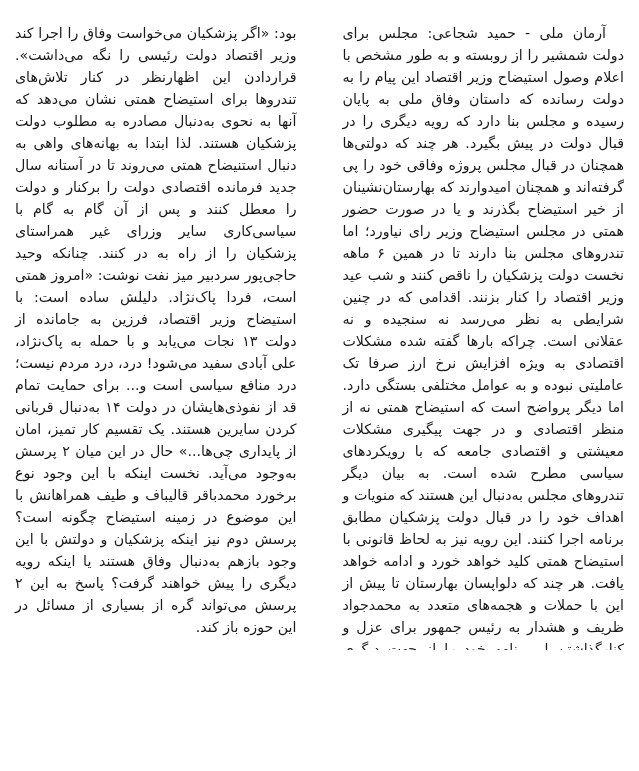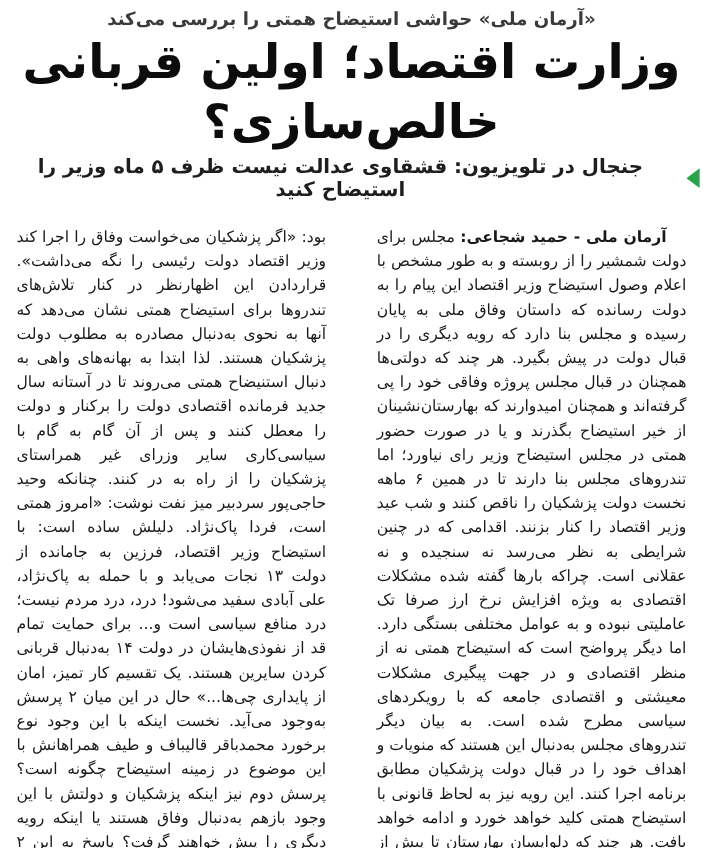--- a/index.html
+++ b/index.html
@@ -79,47 +79,37 @@
     text-align: justify;
     color: #191919;
   }
   .col p {
     margin: 12px;
   }
   .indent {
     text-indent: 18px;
   }
   .lead {
-    font-weight: bold;
+    font-weight: normal;
   }
   .subheading-row {
     display: flex;
     align-items: center;
     gap: 6px;
     font-weight: bold;
     font-size: 16px;
     color: #141414;
     margin: 1px 0;
   }
 </style>
 </head>
 <body>
 
 <div class="page">
 
-  <div class="header">
-    <div class="kicker">«آرمان ملی» حواشی استیضاح همتی را بررسی می‌کند</div>
-
-    <div class="headline">وزارت اقتصاد؛ اولین قربانی خالص‌سازی؟</div>
-
-    <div class="subhead-row">
-      <span class="tri"></span>
-      <span class="subhead-text">جنجال در تلویزیون: قشقاوی عدالت نیست ظرف ۵ ماه وزیر را استیضاح کنید</span>
-    </div>
-  </div>
 
   <div class="columns">
 
     <div class="col">
       <p class="indent">
         <span class="lead">آرمان ملی - حمید شجاعی:</span>
         <span>مجلس برای دولت شمشیر را از روبسته و به طور مشخص با اعلام وصول استیضاح وزیر اقتصاد این پیام را به دولت رسانده که داستان وفاق ملی به پایان رسیده و مجلس بنا دارد که رویه دیگری را در قبال دولت در پیش بگیرد. هر چند که دولتی‌ها همچنان در قبال مجلس پروژه وفاقی خود را پی گرفته‌اند و همچنان امیدوارند که بهارستان‌نشینان از خیر استیضاح بگذرند و یا در صورت حضور همتی در مجلس استیضاح وزیر رای نیاورد؛ اما تندروهای مجلس بنا دارند تا در همین ۶ ماهه نخست دولت پزشکیان را ناقص کنند و شب عید وزیر اقتصاد را کنار بزنند. اقدامی که در چنین شرایطی به نظر می‌رسد نه سنجیده و نه عقلانی است. چراکه بارها گفته شده مشکلات اقتصادی به ویژه افزایش نرخ ارز صرفا تک عاملیتی نبوده و به عوامل مختلفی بستگی دارد. اما دیگر پرواضح است که استیضاح همتی نه از منظر اقتصادی و در جهت پیگیری مشکلات معیشتی و اقتصادی جامعه که با رویکردهای سیاسی مطرح شده است. به بیان دیگر تندروهای مجلس به‌دنبال این هستند که منویات و اهداف خود را در قبال دولت پزشکیان مطابق برنامه اجرا کنند. این رویه نیز به لحاظ قانونی با استیضاح همتی کلید خواهد خورد و ادامه خواهد یافت. هر چند که دلواپسان بهارستان تا پیش از این با حملات و هجمه‌های متعدد به محمدجواد ظریف و هشدار به رئیس جمهور برای عزل و کنارگذاشتن او برنامه خود را از جهت دیگری آغاز کرده بودند؛ اما با مسکوت گذاشته شدن این موضوع با دستاویز قراردادن مشکلات و مسائل اقتصادی نوک پیکان حملات خود را به سمت وزیر اقتصاد گرفته‌اند و مصرند تا همتی را از قطار دولت چهاردهم پیاده کنند. نمود عینی و موید این رویکرد تندروهای مجلس را می‌توان در ادعاهای اخیر حسین شریعتمداری دید جایی که گفته</span>
       </p>
     </div>
 

